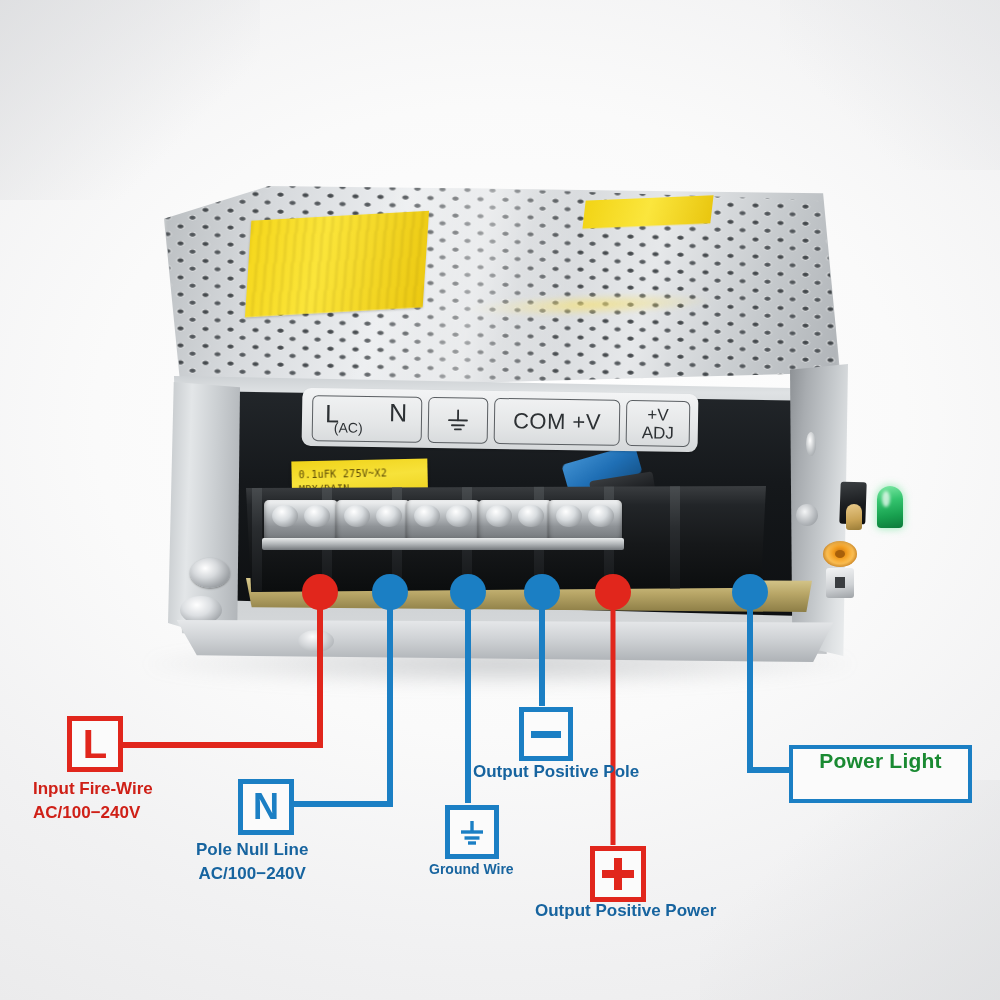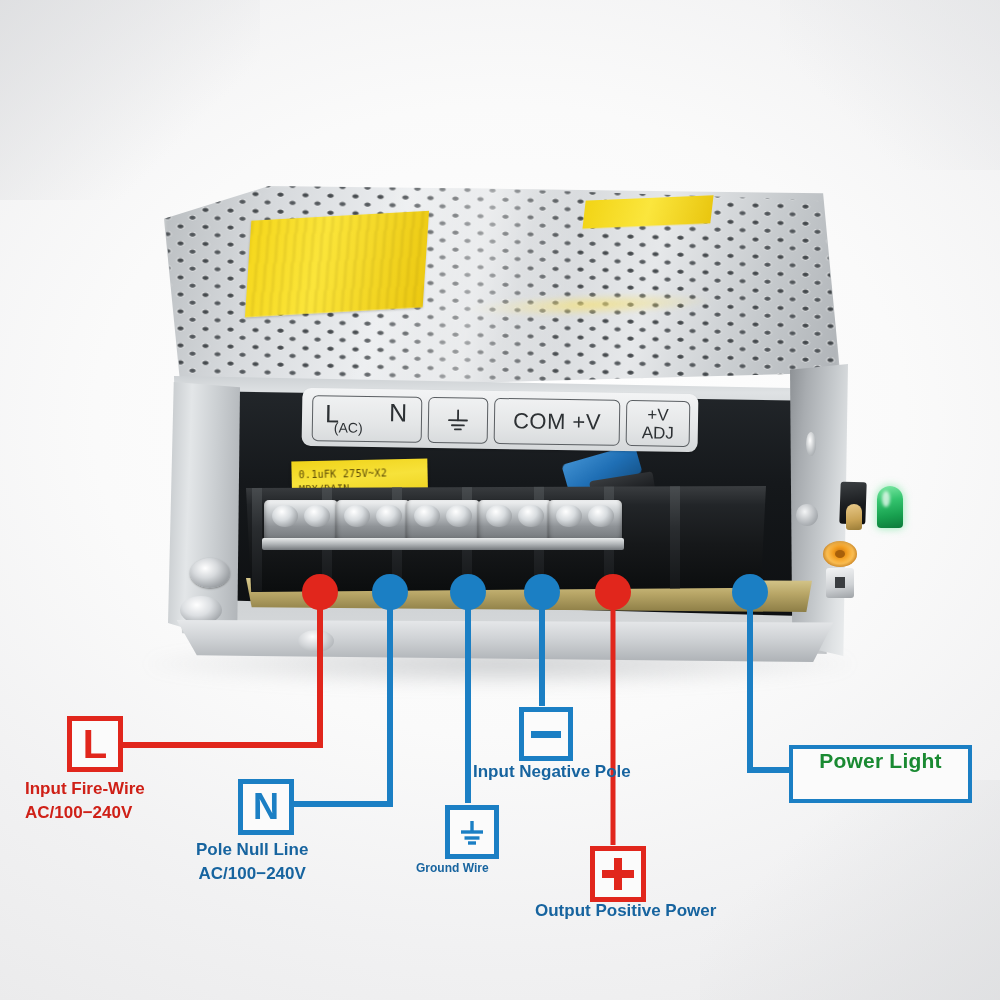--- a/index.html
+++ b/index.html
@@ -386,21 +386,21 @@
   <div style="position:absolute;left:302px;top:574px;width:36px;height:36px;border-radius:50%;background:#e1261c;"></div>
   <div style="position:absolute;left:372px;top:574px;width:36px;height:36px;border-radius:50%;background:#1b7fc4;"></div>
   <div style="position:absolute;left:450px;top:574px;width:36px;height:36px;border-radius:50%;background:#1b7fc4;"></div>
   <div style="position:absolute;left:524px;top:574px;width:36px;height:36px;border-radius:50%;background:#1b7fc4;"></div>
   <div style="position:absolute;left:595px;top:574px;width:36px;height:36px;border-radius:50%;background:#e1261c;"></div>
   <div style="position:absolute;left:732px;top:574px;width:36px;height:36px;border-radius:50%;background:#1b7fc4;"></div>
 
   <div class="sym-box red" style="left:67px;top:716px;width:46px;height:46px;">
     <span class="glyph-L">L</span>
   </div>
-  <div class="lbl red" style="left:25px;top:778px;font-size:17px;">
+  <div class="lbl red" style="left:33px;top:778px;font-size:17px;">
     <div>Input Fire-Wire</div>
     <div style="margin-top:3px;">AC/100−240V</div>
   </div>
 
   <div class="sym-box blue" style="left:238px;top:779px;width:46px;height:46px;">
     <span class="glyph-N">N</span>
   </div>
   <div class="lbl blue" style="left:196px;top:839px;font-size:17px;">
     <div>Pole Null Line</div>
     <div style="margin-top:3px;text-align:center;">AC/100−240V</div>
@@ -409,29 +409,29 @@
   <div class="sym-box blue" style="left:445px;top:805px;width:44px;height:44px;display:flex;align-items:center;justify-content:center;">
     <svg width="30" height="30" viewBox="0 0 30 30">
       <g stroke="#1b7fc4" stroke-width="3.4" stroke-linecap="butt">
         <line x1="15" y1="4" x2="15" y2="14"></line>
         <line x1="4" y1="15" x2="26" y2="15"></line>
         <line x1="7.5" y1="21" x2="22.5" y2="21"></line>
         <line x1="11" y1="26" x2="19" y2="26"></line>
       </g>
     </svg>
   </div>
-  <div class="lbl blue" style="left:416px;top:861px;font-size:12px;">
+  <div class="lbl blue" style="left:429px;top:861px;font-size:14px;">
     <div>Ground Wire</div>
   </div>
 
   <div class="sym-box blue" style="left:519px;top:707px;width:44px;height:44px;display:flex;align-items:center;justify-content:center;">
     <span class="glyph-minus"></span>
   </div>
   <div class="lbl blue" style="left:473px;top:761px;font-size:17px;">
-    <div>Input Negative Pole</div>
+    <div>Output Positive Pole</div>
   </div>
 
   <div class="sym-box red" style="left:590px;top:846px;width:46px;height:46px;">
     <span class="glyph-plus-v"></span>
     <span class="glyph-plus-h"></span>
   </div>
   <div class="lbl blue" style="left:535px;top:900px;font-size:17px;">
     <div>Output Positive Power</div>
   </div>
 

